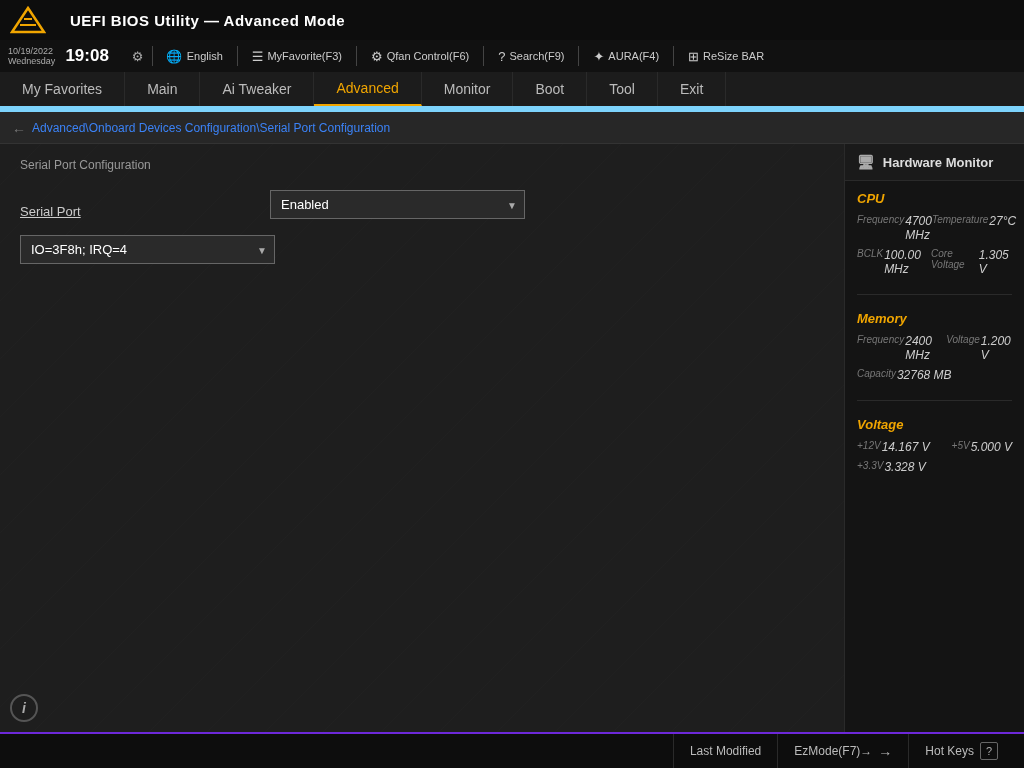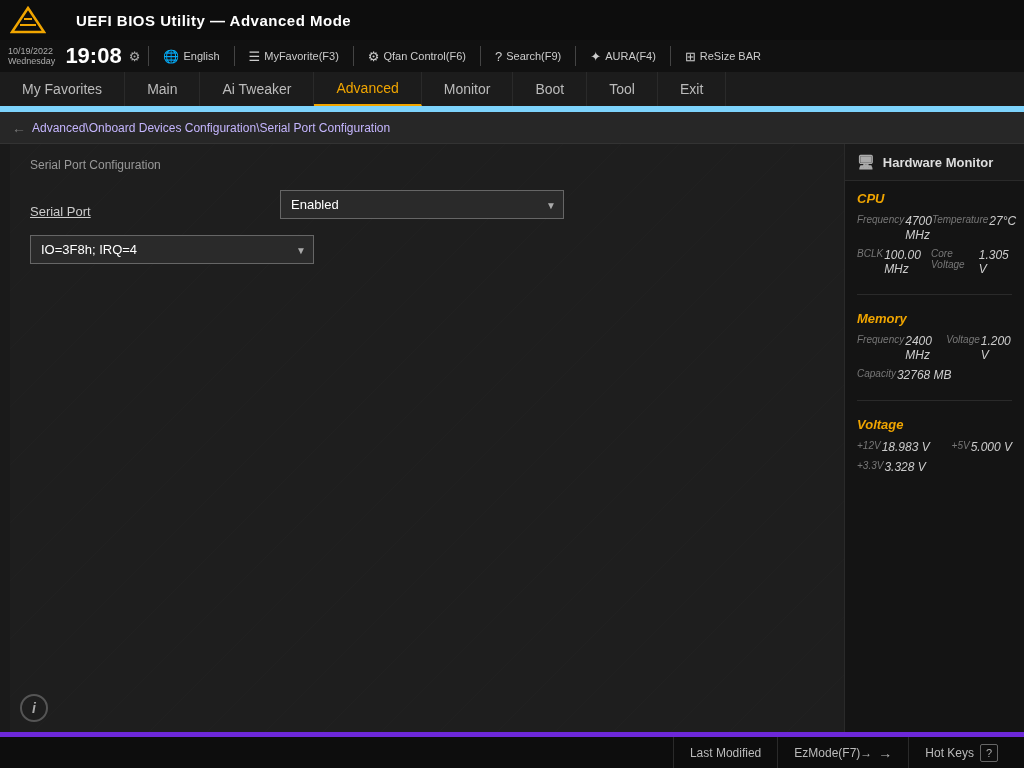--- a/index.html
+++ b/index.html
@@ -13,21 +13,21 @@
       position: relative;
     }
 
     
     .header {
       background: #0d0d0d;
       display: flex;
       align-items: center;
       padding: 0 10px;
       height: 40px;
-      gap: 26px;
+      gap: 20px;
     }
     .logo {
       width: 40px;
       height: 30px;
       display: flex;
       align-items: center;
     }
     .logo svg { width: 36px; height: 28px; }
     .header-title {
       color: #fff;
@@ -90,27 +90,26 @@
       display: flex;
       align-items: center;
       height: 32px;
       padding: 0 12px;
       gap: 6px;
       font-size: 12px;
       color: #aaa;
       border-bottom: 1px solid #333;
     }
     .breadcrumb .arrow { font-size: 14px; color: #777; }
-    .breadcrumb .path { color: #c4b5fd; }
+    .breadcrumb .path { color: #3b82f6; }
 
     
     .main-layout {
       display: flex;
       height: calc(768px - 40px - 32px - 40px - 32px - 36px);
-      padding-left: 10px;
     }
 
     
     .content {
       flex: 1;
       background: #1e1e1e;
       padding: 0;
       position: relative;
       overflow: hidden;
     }
@@ -148,21 +147,21 @@
       margin-bottom: 16px;
       text-decoration: underline;
     }
     .config-label {
       font-size: 13px;
       color: #ccc;
       width: 250px;
     }
     .select-wrapper {
       position: relative;
-      width: 284px;
+      width: 255px;
     }
     .select-wrapper select {
       width: 100%;
       background: #2a2a2a;
       border: 1px solid #666;
       color: #fff;
       font-size: 13px;
       padding: 6px 30px 6px 10px;
       appearance: none;
       -webkit-appearance: none;
@@ -256,21 +255,21 @@
 
     
     .footer {
       background: #0d0d0d;
       display: flex;
       align-items: center;
       justify-content: flex-end;
       height: 36px;
       padding: 0 10px;
       gap: 0;
-      border-top: 5px solid #6d28d9;
+      border-top: 2px solid #6d28d9;
     }
     .footer-btn {
       display: flex;
       align-items: center;
       gap: 6px;
       padding: 0 16px;
       height: 100%;
       color: #bbb;
       font-size: 12px;
       cursor: pointer;
@@ -296,21 +295,21 @@
   </div>
   <div class="header-title">UEFI BIOS Utility — Advanced Mode</div>
 </div>
 
 <div class="header-toolbar">
   <div class="datetime">
     <span class="date">
       <span>10/19/2022</span><br><span>Wednesday</span>
     </span>
   </div>
-  <span style="font-size:22px;color:#fff;font-weight:bold;margin-right:2px;">19:08</span>
+  <span style="font-size:17px;color:#fff;font-weight:bold;margin-right:18px;">19:08</span>
   <span class="gear-icon">⚙</span>
   <div class="toolbar-sep"></div>
 
   <div class="toolbar-item">
     <span class="icon">🌐</span>
     <span>English</span>
   </div>
   <div class="toolbar-sep"></div>
   <div class="toolbar-item">
     <span class="icon">☰</span>
@@ -454,21 +453,21 @@
       </div>
     </div>
 
     <hr class="hw-divider">
 
     <div class="hw-section">
       <div class="hw-section-title">Voltage</div>
       <div class="hw-row">
         <div class="hw-col">
           <span class="hw-col-label">+12V</span>
-          <span class="hw-col-value">18.983 V</span>
+          <span class="hw-col-value">14.167 V</span>
         </div>
         <div class="hw-col">
           <span class="hw-col-label">+5V</span>
           <span class="hw-col-value">5.000 V</span>
         </div>
       </div>
       <div class="hw-row">
         <div class="hw-col">
           <span class="hw-col-label">+3.3V</span>
           <span class="hw-col-value">3.328 V</span>

